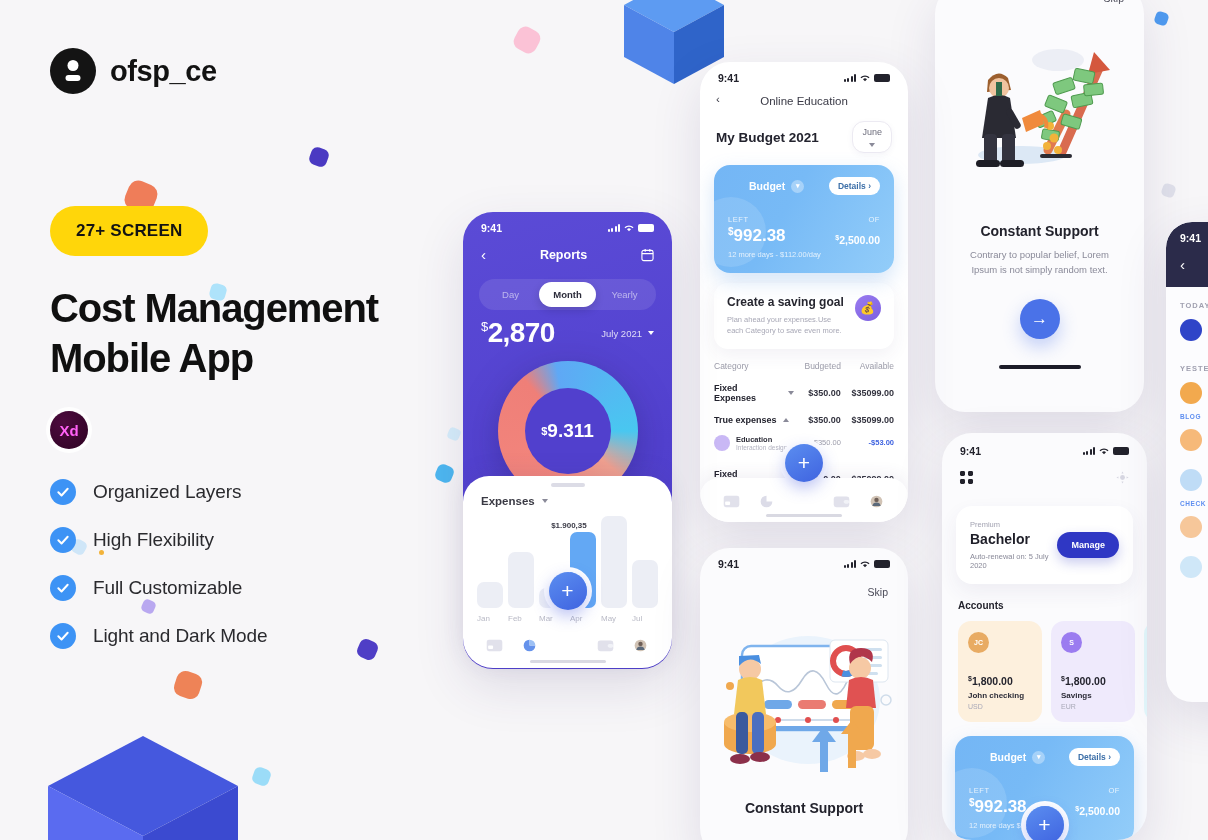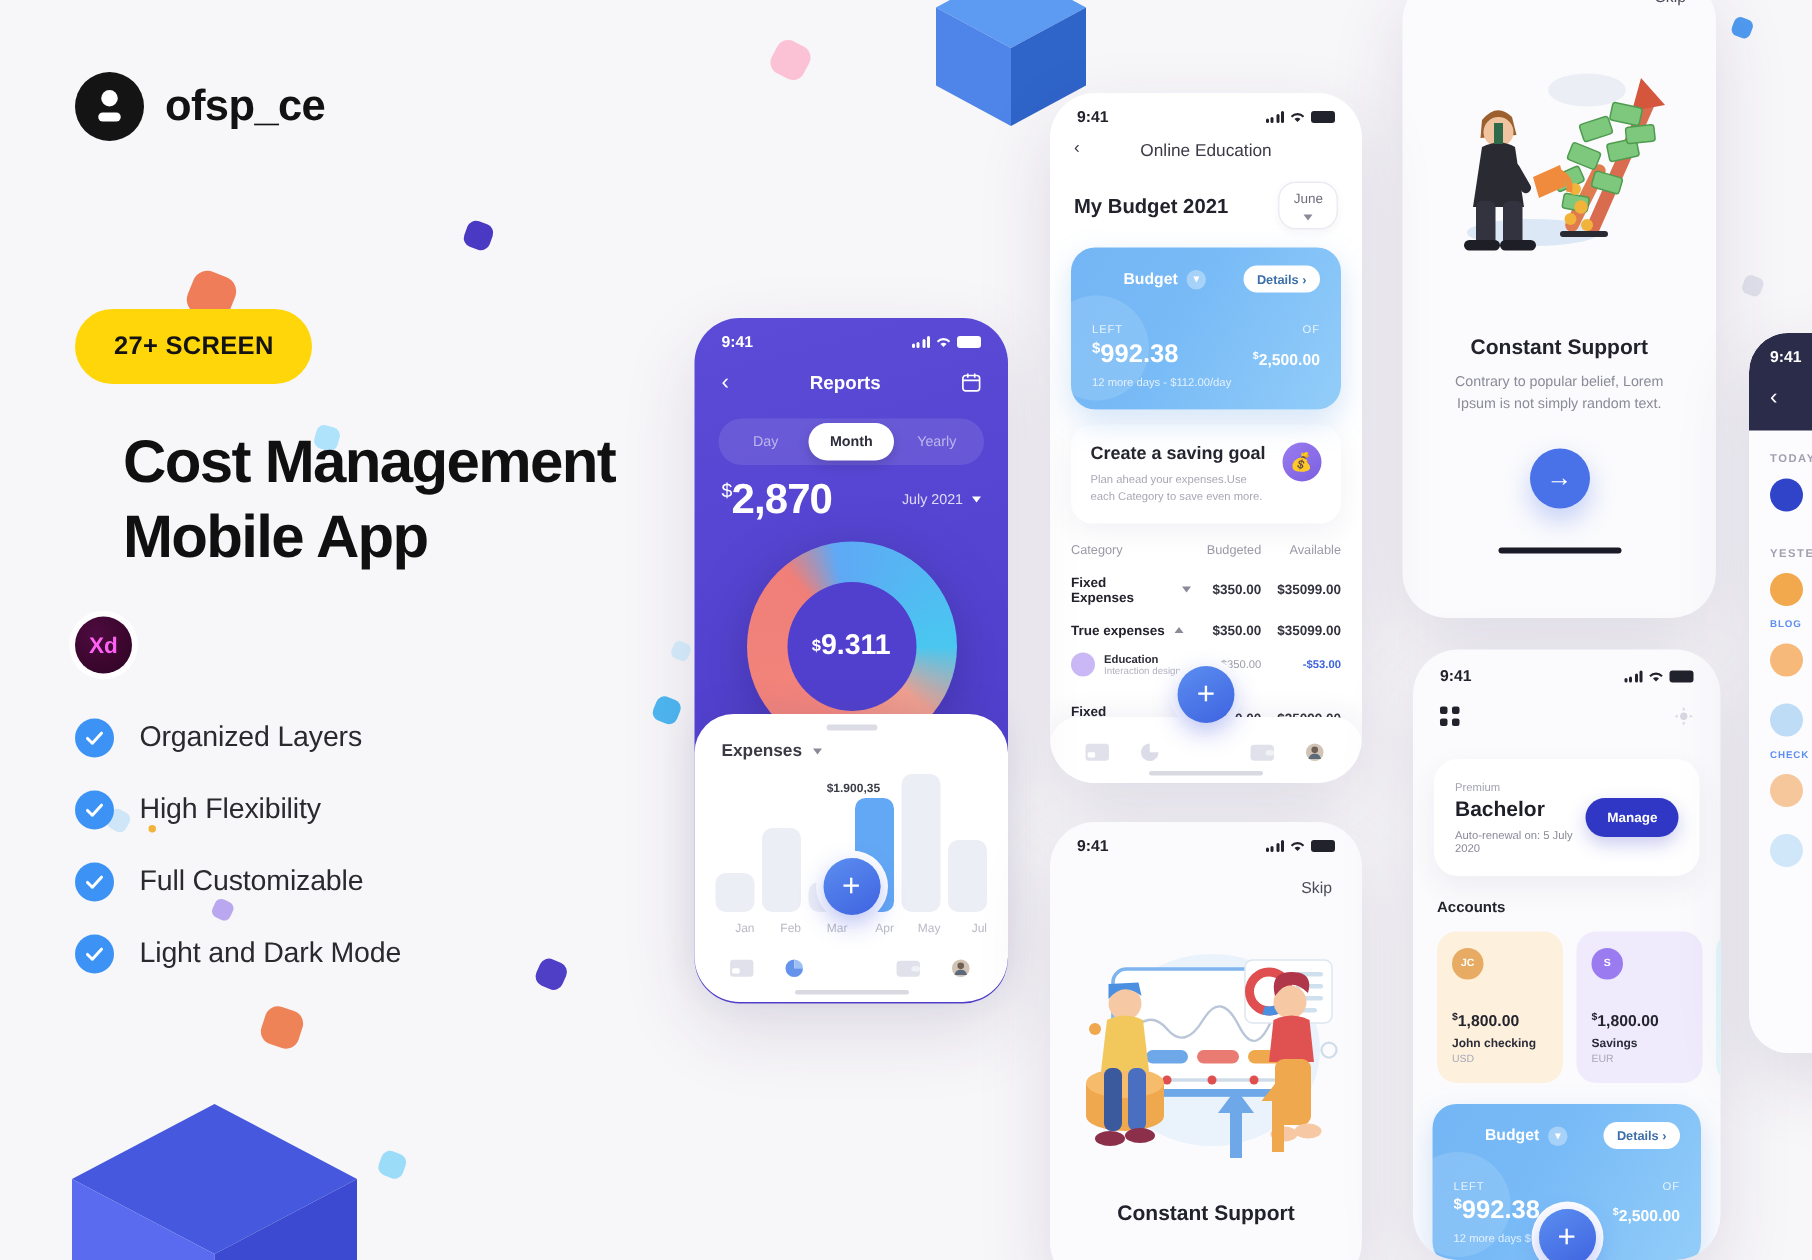--- a/index.html
+++ b/index.html
@@ -46,21 +46,20 @@
     padding: 15px 26px;
     border-radius: 26px;
     letter-spacing: .2px;
     position: relative;
   }
   .headline {
     margin-top: 28px;
     font-size: 40px; line-height: 1.24;
     font-weight: 700; color: #101010;
     letter-spacing: -1.1px;
-    margin-left: 32px;
   }
   .xd-badge {
     margin-top: 28px;
     width: 38px; height: 38px; border-radius: 50%;
     background: radial-gradient(circle at 35% 30%, #4d0b3f 0%, #2e0322 100%);
     display: flex; align-items: center; justify-content: center;
     color: #ff61f6; font-size: 15px; font-weight: 700;
     box-shadow: 0 0 0 4px rgba(255,255,255,.85);
   }
   .features { margin-top: 30px; display: flex; flex-direction: column; gap: 22px; }
@@ -114,21 +113,21 @@
                     background:#fff; border-radius: 26px 26px 30px 30px;
                     box-shadow: 0 -4px 22px rgba(70,60,120,.10); overflow:hidden; }
   .grabber { width: 34px; height: 3.5px; border-radius: 2px; background:#dcdce6;
              margin: 7px auto 0; }
   .exp-head { display:flex; align-items:center; gap:7px; padding: 8px 18px 0;
               font-size: 11.5px; color:#3a3a44; font-weight: 600; }
   .caret { width:0;height:0;border-left:3.5px solid transparent;border-right:3.5px solid transparent;
            border-top:4.5px solid #8a8a99; }
   .bars { position:relative; height: 100px; margin: 16px 14px 0;
           display:flex; align-items:flex-end; justify-content:space-between; }
-  .barcol { width: 26px; display:flex; flex-direction:column; align-items:flex-end; }
+  .barcol { width: 26px; display:flex; flex-direction:column; align-items:flex-start; }
   .bar { width: 26px; border-radius: 7px; background:#eceef5; }
   .bar.on { background:#63a8f4; }
   .barlabel { font-size: 8px; color:#b9bac6; margin-top: 6px; }
   .valtag { position:absolute; left: 50%; transform: translateX(-46%); top: -2px;
             font-size: 8px; color:#3c3c48; font-weight: 600; }
   .tabbar { position:absolute; bottom: 16px; left:0; right:0; display:flex;
             align-items:center; justify-content: space-around; padding: 0 14px; }
   .tabic { width: 17px; height: 13px; opacity:.85; }
   .fab { position:absolute; width: 38px; height: 38px; border-radius: 50%;
          background: linear-gradient(150deg,#5b8ef0,#3f63e0); color:#fff;

